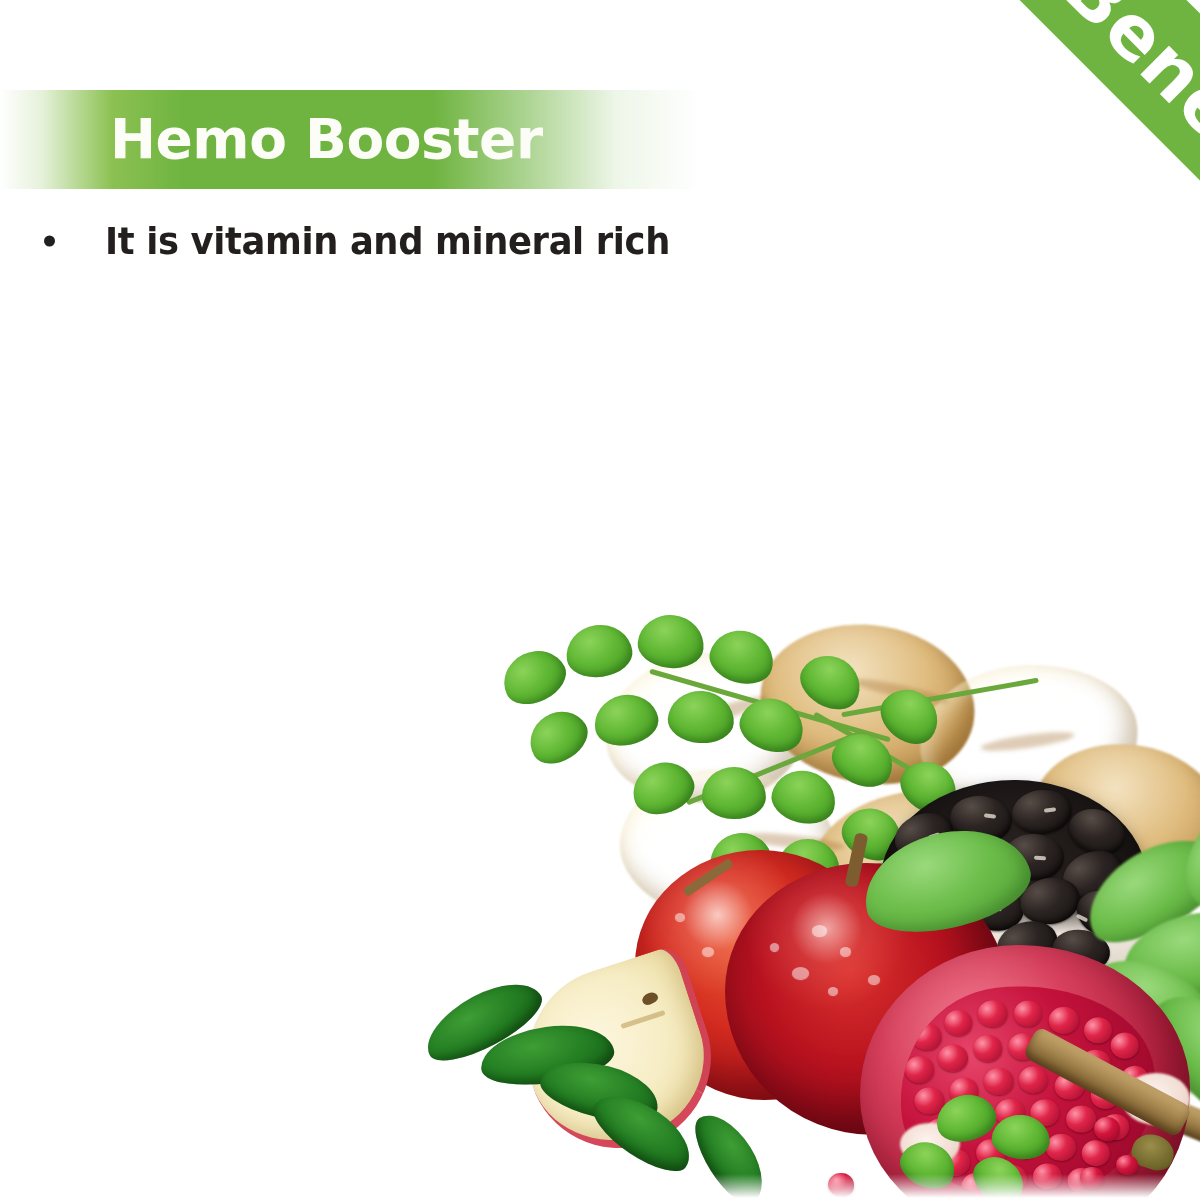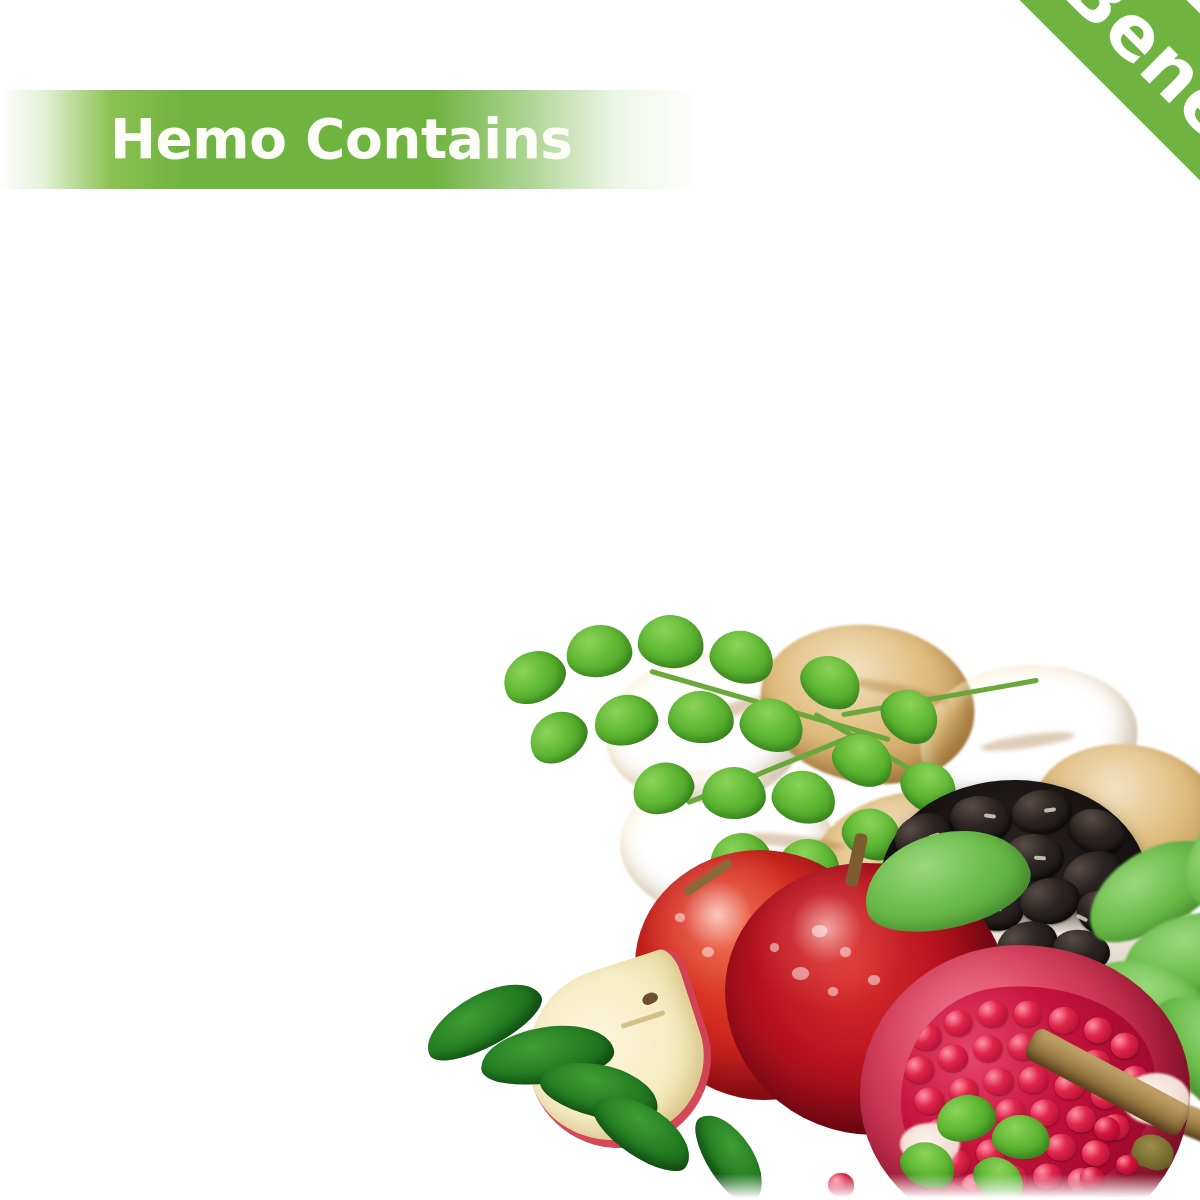--- a/index.html
+++ b/index.html
@@ -220,24 +220,28 @@
     background:linear-gradient(to bottom, rgba(255,255,255,0), #fff 92%);
     z-index:35;pointer-events:none;
   }
 </style>
 </head>
 <body>
 
 <div id="page">
 
   <div class="title-banner">
-    <div class="title-text">Hemo Contains</div>
+    <div class="title-text">Hemo Booster</div>
   </div>
 
   <ul class="benefits-list">
+    <li class="benefit-item">
+      <span class="bullet-dot"></span>
+      <span class="benefit-text">It is vitamin and mineral rich</span>
+    </li>
   </ul>
 
   <div class="photo">
 
     <div class="ob fig soft" style="left:225px;top:58px;width:205px;height:150px;transform:rotate(-9deg);"></div>
     <div class="ob fig2 soft" style="left:380px;top:30px;width:215px;height:158px;transform:rotate(6deg);"></div>
     <div class="ob fig soft" style="left:540px;top:70px;width:218px;height:152px;transform:rotate(-4deg);"></div>
     <div class="ob fig2 soft" style="left:652px;top:150px;width:195px;height:150px;transform:rotate(10deg);"></div>
     <div class="ob fig soft" style="left:240px;top:175px;width:215px;height:155px;transform:rotate(5deg);"></div>
     <div class="ob fig2 soft" style="left:430px;top:196px;width:220px;height:160px;transform:rotate(-6deg);"></div>

